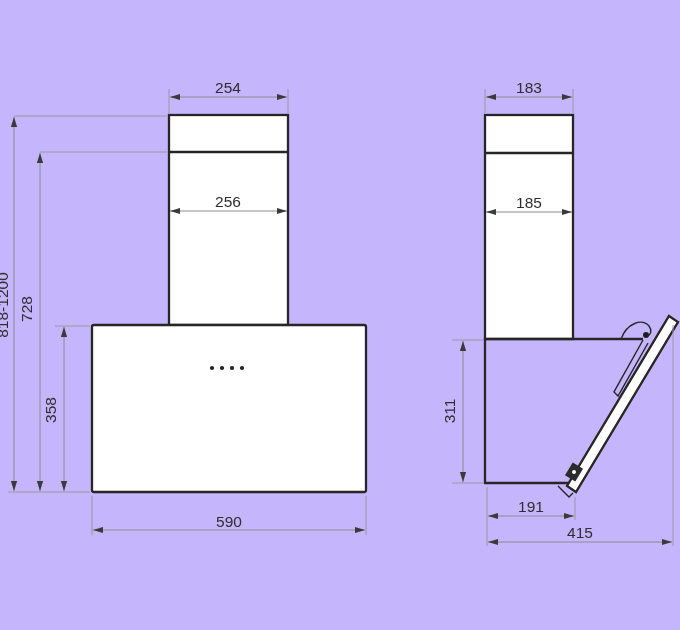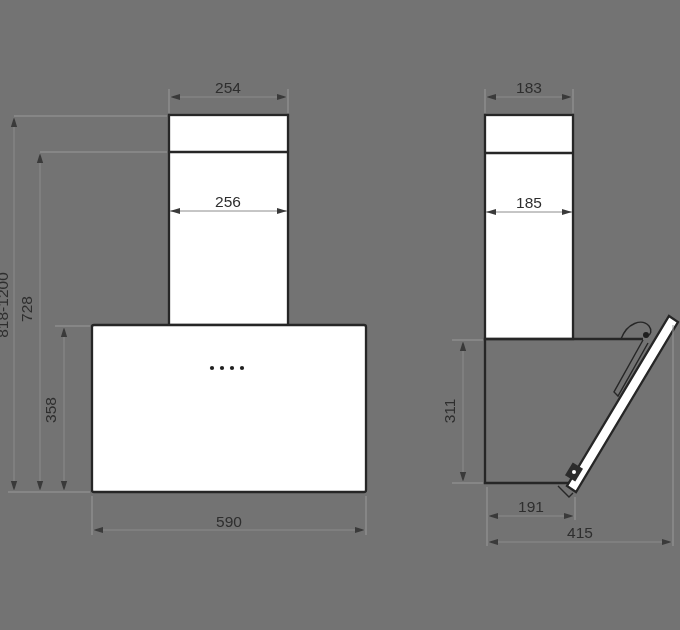--- a/index.html
+++ b/index.html
@@ -1,16 +1,16 @@
 <!DOCTYPE html>
 <html><head>
 <meta charset="utf-8">
 <style>
   html,body{margin:0;padding:0;background:#ffffff;}
-  .canvas{position:relative;width:680px;height:630px;background:#737373;overflow:hidden;
+  .canvas{position:relative;width:680px;height:630px;background:#c4b5fd;overflow:hidden;
           font-family:"Liberation Sans", sans-serif;}
   svg{position:absolute;left:0;top:0;}
   text{font-family:"Liberation Sans", sans-serif;font-size:15.5px;fill:#2e2e2e;}
   .outline{stroke:#262626;stroke-width:2.3;fill:none;stroke-linejoin:miter;stroke-linecap:butt;}
   .outline-fill{stroke:#262626;stroke-width:2.3;fill:#ffffff;}
   .thin{stroke:#262626;stroke-width:1.4;fill:none;}
   .dim{stroke:#8c8c8c;stroke-width:1;fill:none;}
   .ext{stroke:#9a9a9a;stroke-width:1;fill:none;}
 </style>
 </head>

